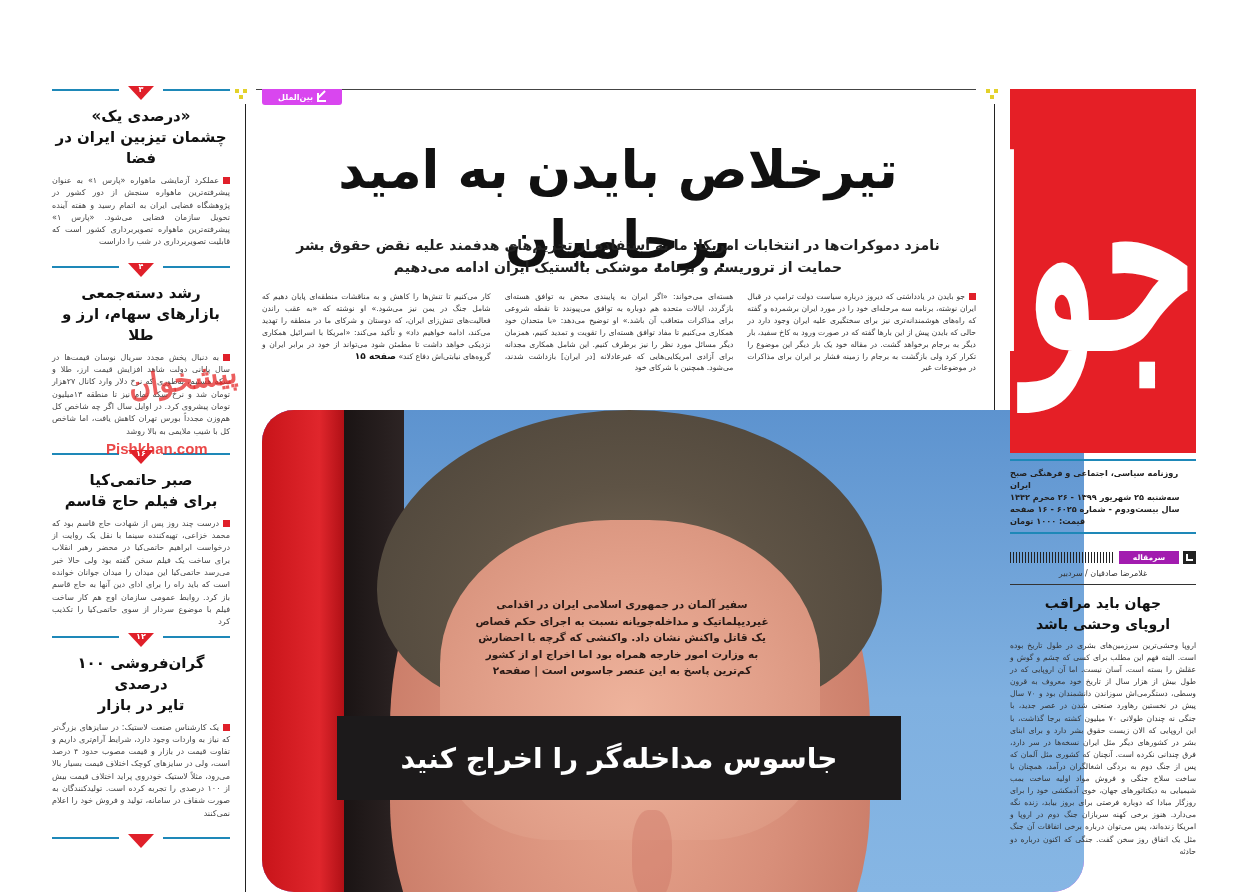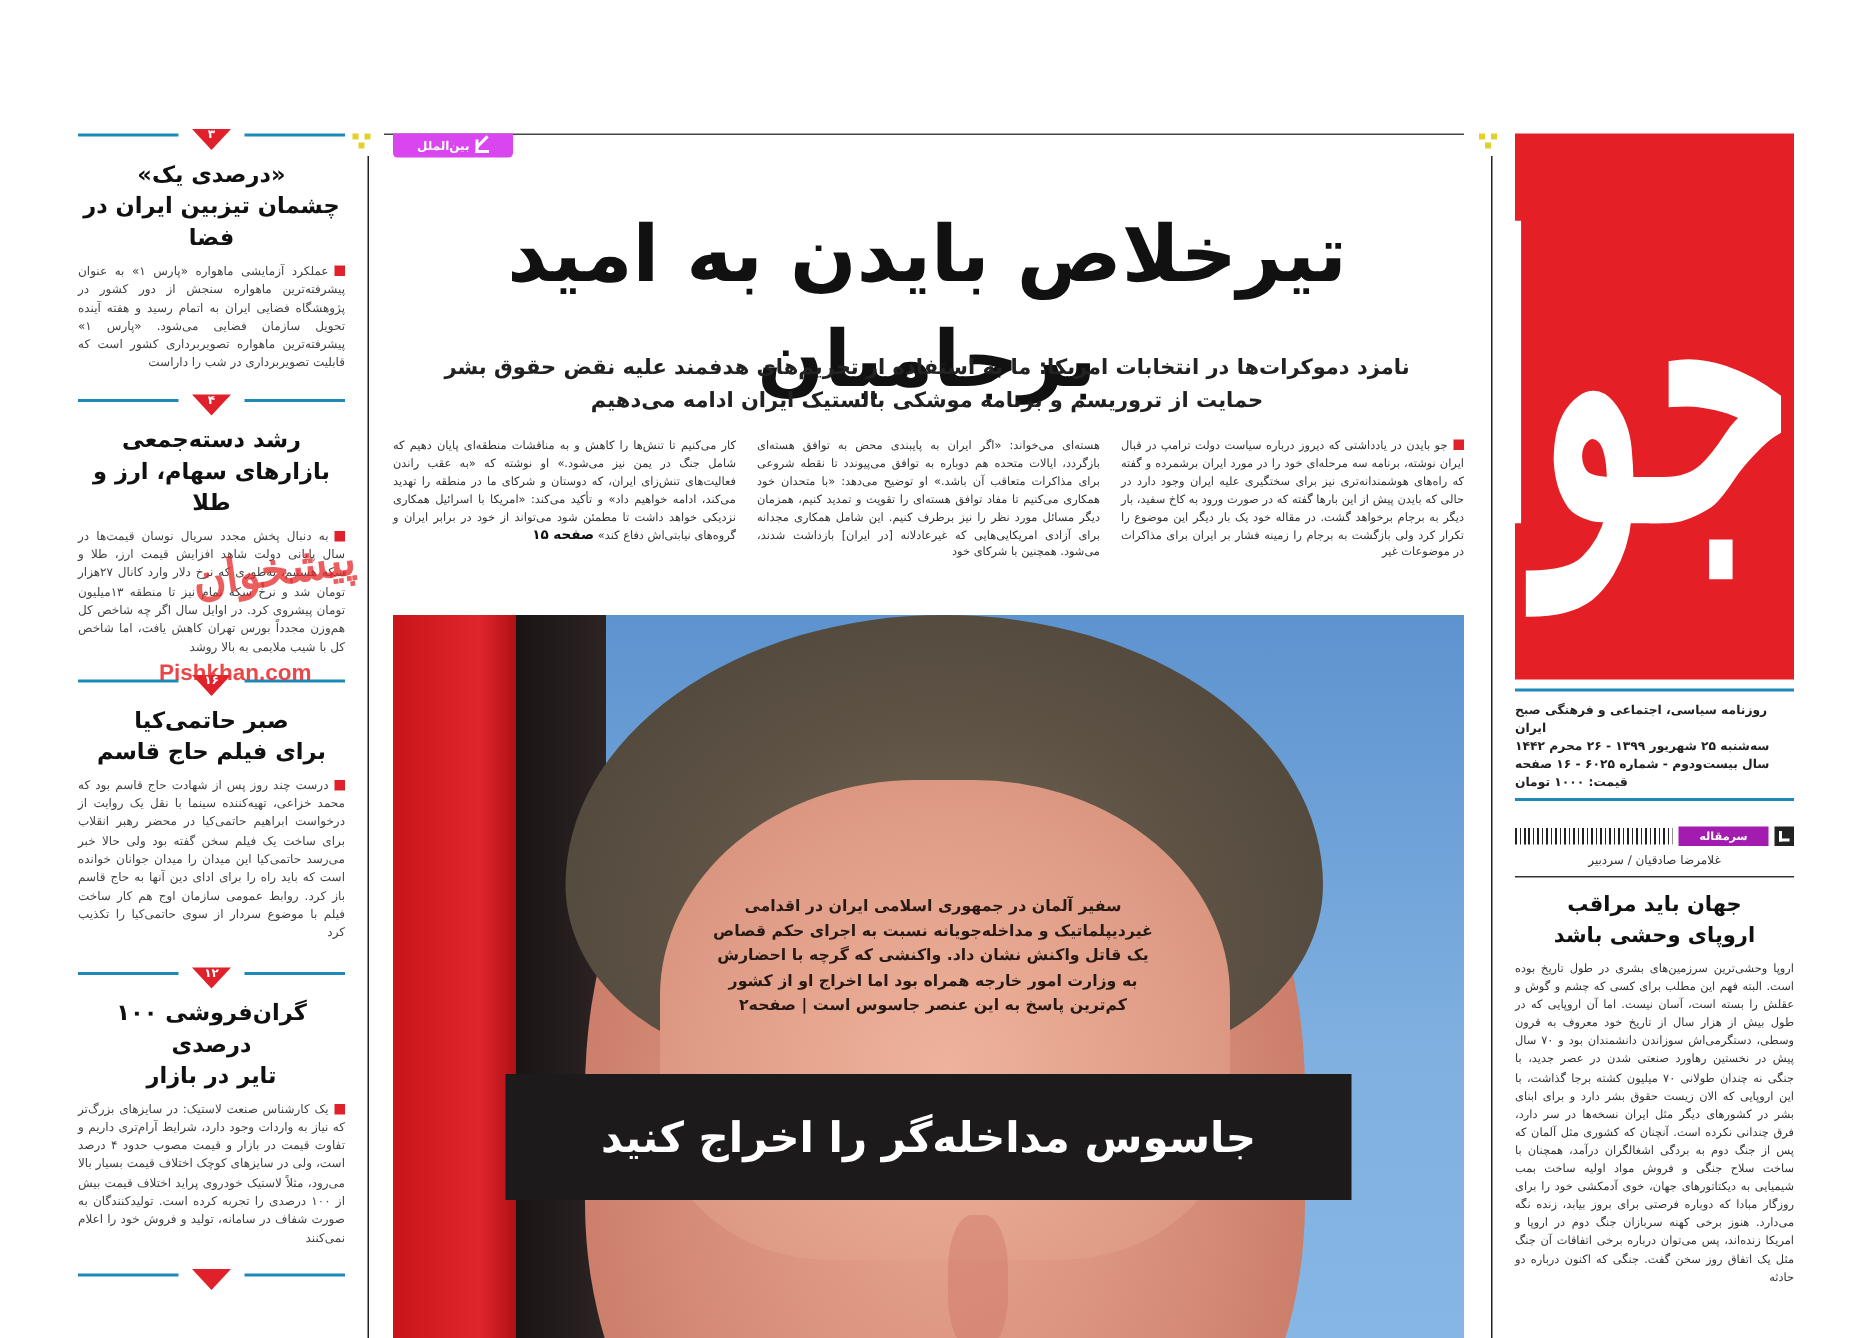--- a/index.html
+++ b/index.html
@@ -45,21 +45,21 @@
   .main-headline { position: absolute; left: 262px; top: 135px; width: 712px; text-align: center; direction: rtl;
        font-size: 52px; line-height: 70px; font-weight: 900; color: #111; font-family: "DejaVu Sans", sans-serif; letter-spacing: -1px; }
   .subheadline { position: absolute; left: 262px; top: 234px; width: 712px; text-align: center; direction: rtl;
        font-size: 14px; line-height: 22px; font-weight: bold; color: #222; }
 
   .body-cols { position: absolute; left: 262px; top: 291px; width: 714px; display: flex; flex-direction: row-reverse; gap: 14px; }
   .body-col { flex: 1; direction: rtl; font-size: 7.6px; line-height: 11.9px; color: #333; text-align: justify; }
   .body-col .page-ref { font-weight: bold; color: #111; font-size: 9px; }
 
   
-  .photo { position: absolute; left: 262px; top: 410px; width: 714px; height: 482px; overflow: hidden; background: #d946ef; }
+  .photo { position: absolute; left: 262px; top: 410px; width: 822px; height: 482px; overflow: hidden; background: #d946ef; border-radius: 32px; }
   .photo .bg-blue { position: absolute; inset: 0; background: linear-gradient(180deg, #5d93cf 0%, #7fb0e0 60%, #86b6e4 100%); }
   .photo .flag-red { position: absolute; left: 0; top: 0; width: 82px; height: 100%; background: linear-gradient(90deg, #c8141a, #e0262c 70%, #b01016); }
   .photo .flag-black { position: absolute; left: 82px; top: 0; width: 60px; height: 100%; background: linear-gradient(90deg, #1a1414, #2d2424); }
   .photo .head { position: absolute; left: 128px; top: 20px; width: 480px; height: 620px; border-radius: 48% 48% 40% 40%;
        background: radial-gradient(ellipse at 50% 55%, #e7a58d 0%, #d88f7a 45%, #c87a66 80%, #b96b59 100%); }
   .photo .hair { position: absolute; left: 115px; top: 0; width: 505px; height: 300px; border-radius: 50% 50% 30% 30% / 60% 60% 40% 40%;
        background: radial-gradient(ellipse at 50% 70%, #7a6b58 0%, #5e5345 45%, #4a4238 100%); }
   .photo .forehead { position: absolute; left: 178px; top: 110px; width: 380px; height: 320px; border-radius: 45% 45% 30% 30%;
        background: radial-gradient(ellipse at 50% 60%, #eeb39c 0%, #e2a08a 50%, #d38c76 100%); }
   .photo .nose { position: absolute; left: 370px; top: 400px; width: 40px; height: 90px; border-radius: 40%; background: rgba(200,110,95,0.35); }
@@ -129,21 +129,21 @@
         <div class="tri"></div>
       <div class="num">۱۶</div>
     </div>
     <div class="left-title">
       <div>صبر حاتمی‌کیا</div>
       <div>برای فیلم حاج قاسم</div>
     </div>
     <div class="left-body"><span class="bullet"></span><span>درست چند روز پس از شهادت حاج قاسم بود که محمد خزاعی، تهیه‌کننده سینما با نقل یک روایت از درخواست ابراهیم حاتمی‌کیا در محضر رهبر انقلاب برای ساخت یک فیلم سخن گفته بود ولی حالا خبر می‌رسد حاتمی‌کیا این میدان را میدان جوانان خوانده است که باید راه را برای ادای دین آنها به حاج قاسم باز کرد. روابط عمومی سازمان اوج هم کار ساخت فیلم با موضوع سردار از سوی حاتمی‌کیا را تکذیب کرد</span></div>
   </div>
 
-  <div class="left-item" style="margin-top:16px;">
+  <div class="left-item" style="margin-top:4px;">
     <div class="divider-row">
       <div class="line"></div>
         <div class="gap"></div>
         <div class="tri"></div>
       <div class="num">۱۲</div>
     </div>
     <div class="left-title">
       <div>گران‌فروشی ۱۰۰ درصدی</div>
       <div>تایر در بازار</div>
     </div>

